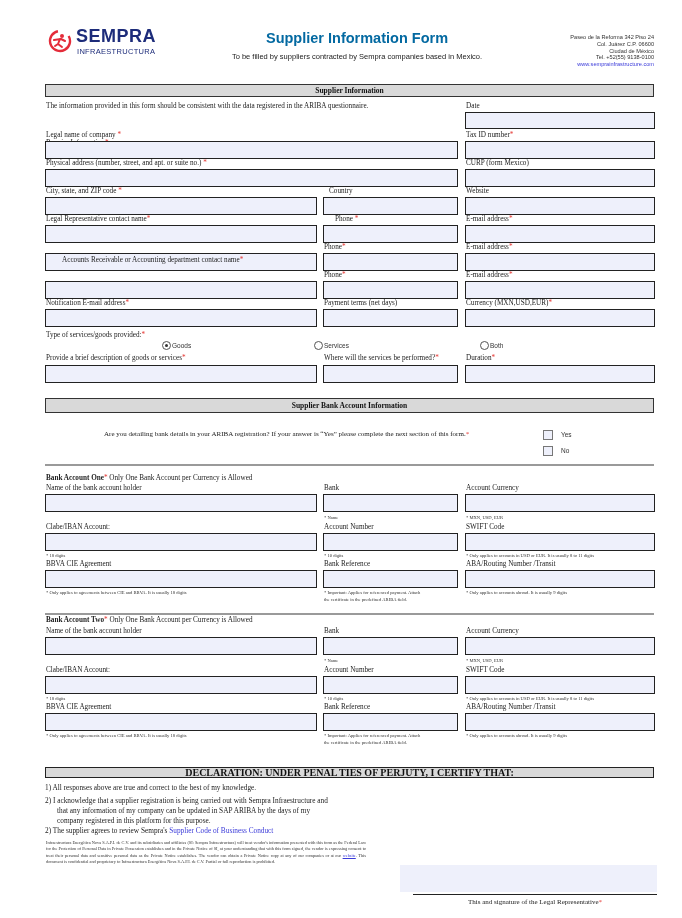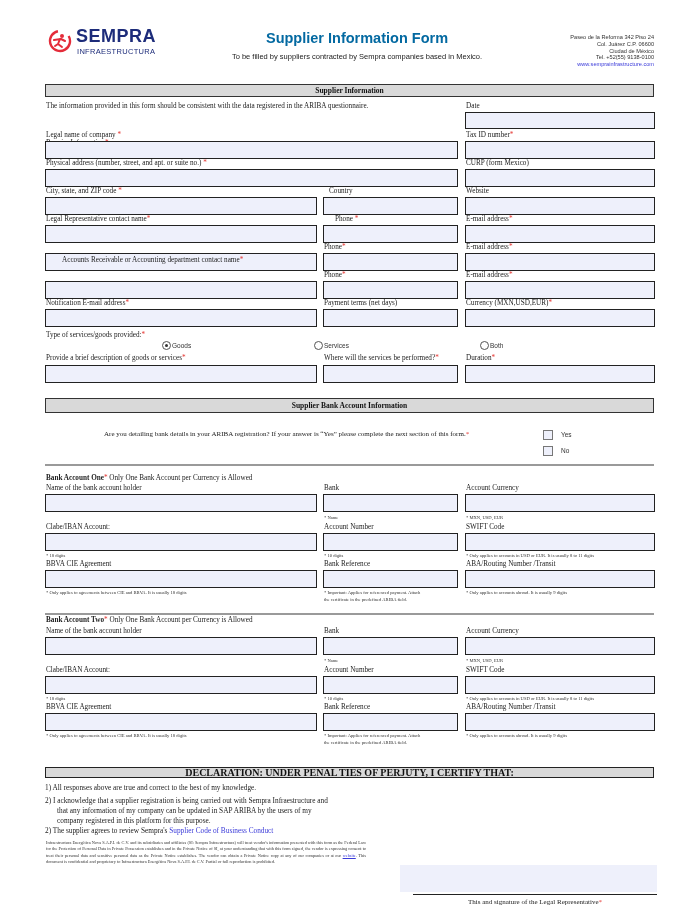--- a/index.html
+++ b/index.html
@@ -183,21 +183,21 @@
 <div class="note" style="left:324px; top:733px;">* Important: Applies for referenced payment. Attach</div>
 <div class="note" style="left:324px; top:740px;">the certificate in the predefined ARIBA field.</div>
 <div class="lbl" style="left:466px; top:703px;">ABA/Routing Number /Transit</div>
 <div class="field" style="left:465px; top:713px; width:190px;"></div>
 <div class="note" style="left:466px; top:733px;">* Only applies to accounts abroad. It is usually 9 digits</div>
 
 <div class="section-bar" style="left:45px; top:767px; width:609px; height:11px; line-height:10px; font-size:10px; border:1.2px solid #222;">DECLARATION: UNDER PENAL TIES OF PERJUTY, I CERTIFY THAT:</div>
 
 <div class="decl" style="left:45px; top:783px; white-space:nowrap;">1)  All responses above are true and correct to the best  of my knowledge.</div>
 <div class="decl" style="left:45px; top:796px; white-space:nowrap;">2)  I acknowledge that a supplier registration is being carried out with Sempra Infraestructure and</div>
-<div class="decl" style="left:57px; top:806px; white-space:nowrap;">that any information of my company can be updated in SAP ARIBA by the users of my</div>
+<div class="decl" style="left:57px; top:806px; white-space:nowrap;">that any information of my company can be updated in SAP ARIBA by the days of my</div>
 <div class="decl" style="left:57px; top:816px; white-space:nowrap;">company registered in this platform for this purpose.</div>
 <div class="decl" style="left:45px; top:826px; white-space:nowrap;"><span>2)  The supplier agrees to review Sempra's </span><a class="link">Supplier Code of Business Conduct</a></div>
 
 <div class="abs" style="left:46px; top:840px; width:320px; font-size:4.3px; line-height:6.3px; color:#333; text-align:justify;">
   <span>Infraestructura Energética Nova S.A.P.I. de C.V. and its subsidiaries and affiliates (SI: Sempra Infraestructura) will treat vendor's information presented with this form as the Federal Law for the Protection of Personal Data in Private Possession establishes and in the Private Notice of SI, at your understanding that with this form signed, the vendor is expressing consent to treat their personal data and sensitive personal data as the Private Notice establishes. The vendor can obtain a Private Notice copy at any of our companies or at our </span><a class="link" style="text-decoration:underline;">website</a><span>. This document is confidential and proprietary to Infraestructura Energética Nova S.A.P.I. de C.V. Partial or full reproduction is prohibited.</span>
 </div>
 
 <div class="abs" style="left:400px; top:865px; width:257px; height:27px; background:#eef0fb;"></div>
 <div class="abs" style="left:413px; top:894px; width:244px; height:1.2px; background:#222;"></div>
 <div class="abs" style="left:413px; top:898px; width:244px; text-align:center; font-size:7px; color:#222;"><span>This and signature of the Legal Representative</span><span class="req">*</span></div>

